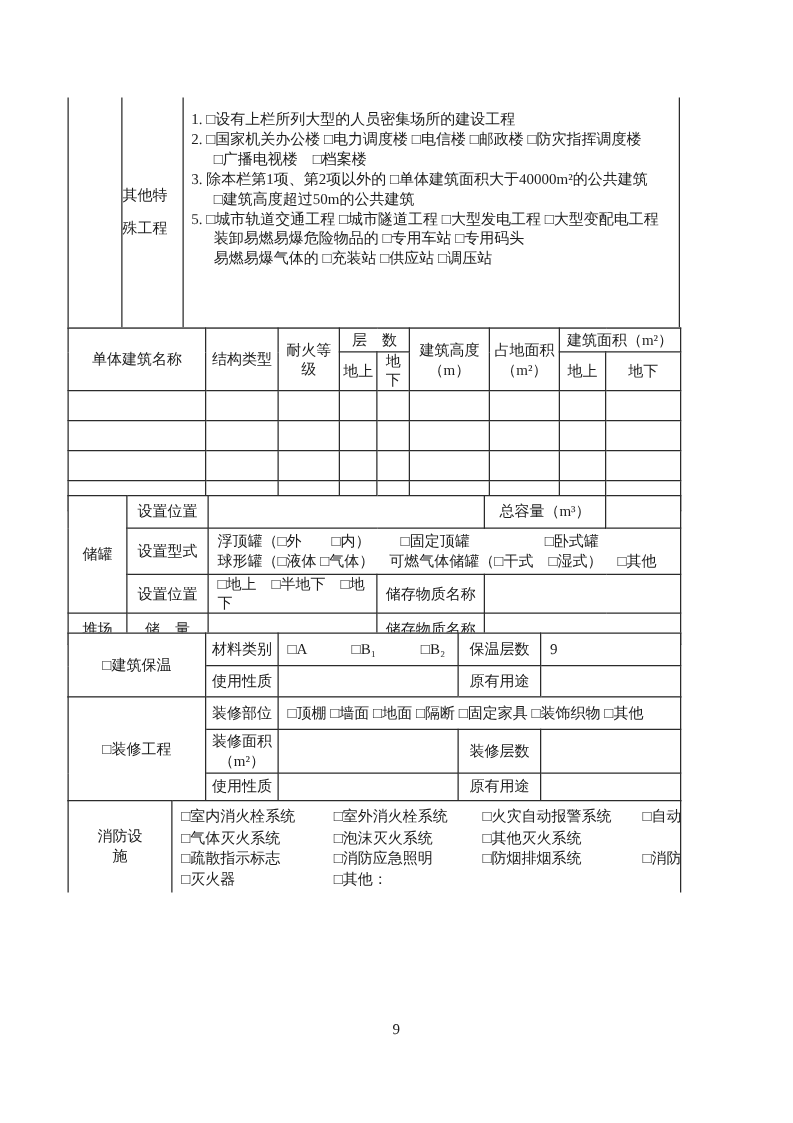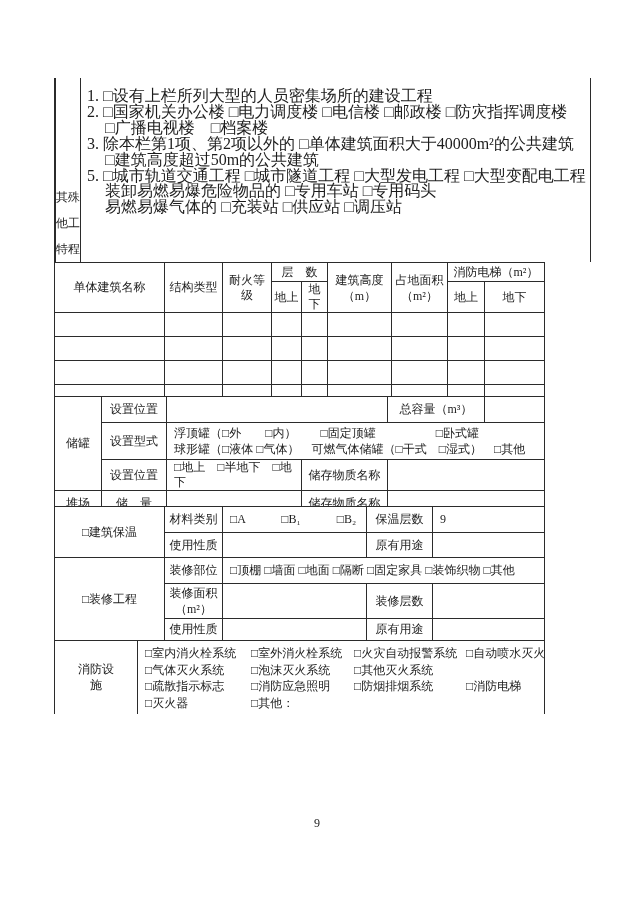--- a/index.html
+++ b/index.html
@@ -10,29 +10,29 @@
   table{border-collapse:collapse;table-layout:fixed;position:absolute;background:#fff;}
   td{border:1px solid #2b2b2b;padding:0 2px;font-size:12px;text-align:center;vertical-align:middle;overflow:hidden;line-height:1.25;}
   td.lft{text-align:left;padding-left:7px;}
   .two-line{line-height:16px;}
 
   
   .secA{position:absolute;left:54px;top:78px;width:490px;height:184px;display:flex;
         border-bottom:1px solid #2b2b2b;}
   .secA .cellA{border-left:1px solid #2b2b2b;height:100%;box-sizing:border-box;}
   .secA .cA1{width:43px;}
-  .secA .cA2{width:49px;display:flex;flex-direction:row;justify-content:center;align-items:flex-end;
-             font-size:12px;line-height:26px;}
+  .secA .cA2{width:49px;display:flex;flex-direction:column;justify-content:center;align-items:flex-start;
+             font-size:12px;line-height:26px;font-family:Liberation Mono, monospace;}
   .secA .cA3{flex:1;border-right:1px solid #2b2b2b;padding:10px 4px 0 6px;box-sizing:border-box;}
-  .spline{font-size:16px;line-height:15.9px;white-space:nowrap;}
+  .spline{font-size:12px;line-height:15.9px;white-space:nowrap;}
   .spline.cont{padding-left:18px;}
 
   
   .ff-row{display:grid;grid-template-columns:106px 103px 112px auto;font-size:12px;
-          line-height:16.5px;white-space:nowrap;text-align:left;}
+          line-height:16.5px;white-space:nowrap;text-align:left;gap:16px;}
 
   
   .pagenum{position:absolute;left:0;top:816px;width:634px;text-align:center;font-size:12px;}
 
   .nob td{border-bottom:none;}
 </style>
 </head>
 <body>
 
 <div class="sheet">
@@ -74,21 +74,21 @@
       <td rowspan="2">耐火等级</td>
       <td colspan="2">层　数</td>
       <td rowspan="2" class="two-line">
         <div>建筑高度</div>
         <div>（m）</div>
       </td>
       <td rowspan="2" class="two-line">
         <div>占地面积</div>
         <div>（m²）</div>
       </td>
-      <td colspan="2">消防电梯（m²）</td>
+      <td colspan="2">建筑面积（m²）</td>
     </tr>
     <tr style="height:19px">
       <td>地上</td>
       <td>地下</td>
       <td>地上</td>
       <td>地下</td>
     </tr>
     <tr style="height:24px">
       <td></td>
           <td></td>

